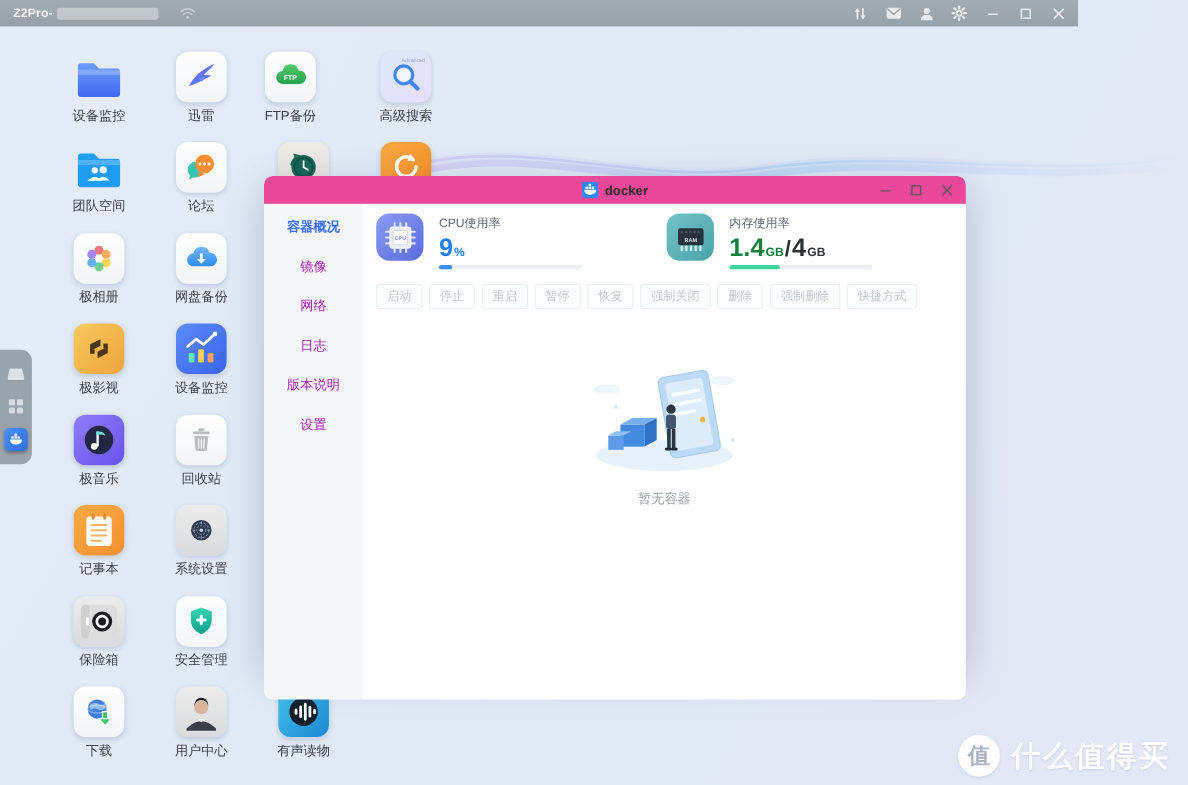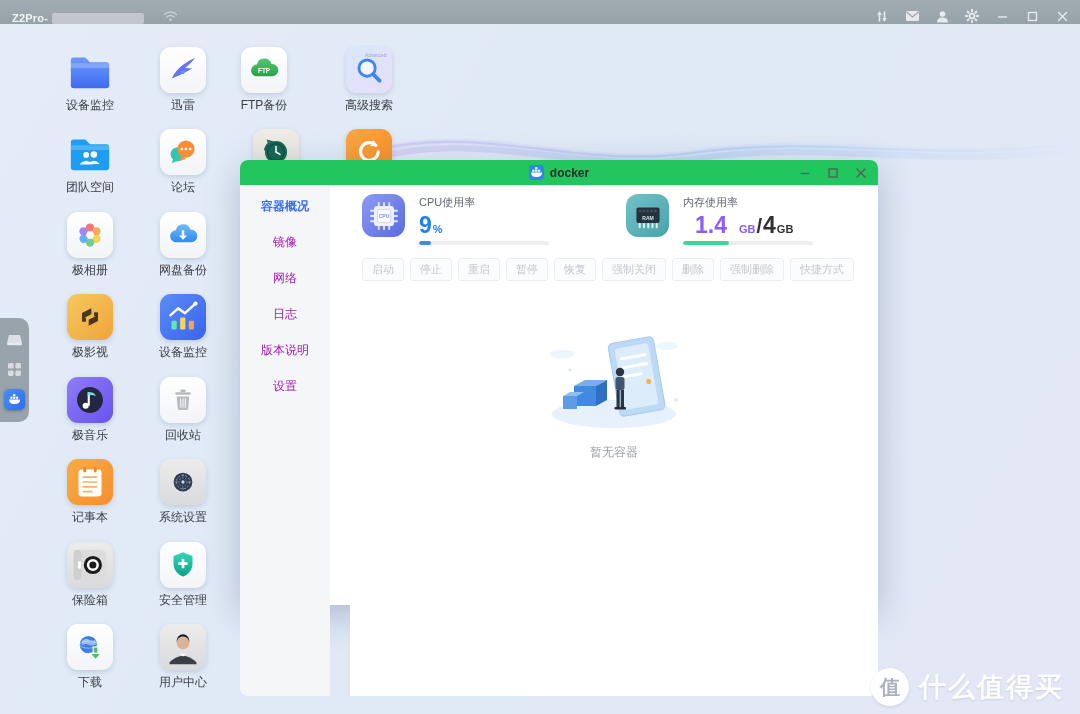--- a/index.html
+++ b/index.html
@@ -4,23 +4,23 @@
 <style>
   * { margin:0; padding:0; box-sizing:border-box; }
   html,body { width:1080px; height:714px; overflow:hidden; }
   body {
     font-family:"Liberation Sans","DejaVu Sans",sans-serif;
     position:relative;
     background:linear-gradient(120deg,#e3ecf7 0%,#dfe8f5 55%,#e4e7f6 100%);
   }
   
   .topbar {
-    position:absolute; left:0; top:0; width:1080px; height:24px;
+    position:absolute; left:0; top:0; width:980px; height:24px;
     background:linear-gradient(#a3acb3,#97a1a8);
-    display:flex; align-items:flex-end; z-index:30;
+    display:flex; align-items:center; z-index:30;
   }
   .topbar .devname { margin-left:12px; font-size:11px; font-weight:bold; color:#f3f5f6; letter-spacing:.2px;}
   .topbar .redact { margin-left:4px; width:92px; height:11px; border-radius:2px; background:#c6cbd0; opacity:.9;}
   .topbar .wifi { margin-left:18px; }
   .topbar .right { margin-left:auto; display:flex; align-items:center; gap:14px; margin-right:10px; }
   .tb-ic { width:16px; height:16px; display:flex; align-items:center; justify-content:center; opacity:.92; }
   
   .wave { position:absolute; left:360px; top:116px; z-index:1; pointer-events:none;}
   
   .cell { position:absolute; width:92px; text-align:center; z-index:2; cursor:default;}
@@ -52,46 +52,46 @@
   .dock-ic { width:20px; height:20px; display:flex; align-items:center; justify-content:center;}
   .dock-docker { width:21px; height:21px; border-radius:5px; background:linear-gradient(135deg,#4a8ef5,#2e6ee9);
     display:flex; align-items:center; justify-content:center; box-shadow:0 1px 3px rgba(0,0,0,.3);}
   
   .win {
     position:absolute; left:240px; top:160px; width:638px; height:445px;
     border-radius:8px; background:#fff; z-index:10;
     box-shadow:0 10px 34px rgba(50,70,110,.28);
   }
   .win-titlebar {
-    height:26px; background:#22c55e; border-radius:8px 8px 0 0;
+    height:26px; background:#ec4899; border-radius:8px 8px 0 0;
     display:flex; align-items:center; justify-content:center; position:relative;
     border-bottom:1px solid #e7e6e3;
   }
   .win-title { font-size:12px; font-weight:600; color:#2d2d2d; margin-left:6px;}
   .win-controls { position:absolute; right:10px; top:0; height:26px; display:flex; align-items:center; gap:14px;}
   .wc { width:14px; height:14px; display:flex; align-items:center; justify-content:center; cursor:pointer;}
-  .win-body { display:flex; height:510px;gap:20px; }
+  .win-body { display:flex; height:450px; }
   .sidebar { width:90px; background:#f5f6f8; border-radius:0 0 0 8px; padding-top:2px;}
   .side-item { height:36px; display:flex; align-items:center; justify-content:center;
     font-size:12px; color:#a21caf; cursor:pointer;}
   .side-item.active { color:#3a6cf6; font-weight:600;}
   .main { flex:1; position:relative; background:#fff; border-radius:0 0 8px 0;}
   .stat { position:absolute; display:flex; }
   .stat-cpu { left:12px; top:8px; }
   .stat-mem { left:276px; top:8px; }
   .stat-ic { width:43px; height:43px; border-radius:12px; display:flex; align-items:center; justify-content:center;}
   .stat-ic.cpu { background:linear-gradient(135deg,#8c9cf4,#5a6adf); }
   .stat-ic.ram { background:linear-gradient(135deg,#72c3c8,#4aa3a9); }
   .stat-txt { margin-left:14px; }
   .stat-label { font-size:11px; color:#5f6672; margin-top:1px;}
   .stat-value { margin-top:2px; height:26px; display:flex; align-items:baseline;}
   .v-big { font-size:23px; font-weight:bold; }
   .v-small { font-size:11px; font-weight:bold; margin-left:1px;}
   .cpu-c { color:#2080f0; }
-  .mem-c { color:#8b5cf6;margin-left:12px; }
+  .mem-c { color:#15803d; }
   .dark-c { color:#303133; }
   .slash { font-size:20px; font-weight:600; color:#303133; margin:0 1px;}
   .bar { width:130px; height:4px; border-radius:2px; background:#eceef1; margin-top:3px; overflow:hidden;}
   .bar-fill { height:100%; border-radius:2px;}
   .bar-fill.cpu { background:#3a8ee6;}
   .bar-fill.mem { background:#3ed598;}
   .actions { position:absolute; left:12px; top:72px; display:flex; gap:6px;}
   .abtn { font-size:11px; color:#c2c7cf; background:#fbfcfd; border:1px solid #edeef1;
     border-radius:3px; padding:3px 9px; white-space:nowrap; cursor:not-allowed;}
   .empty { position:absolute; top:138px; left:50%; transform:translateX(-50%); text-align:center;}

